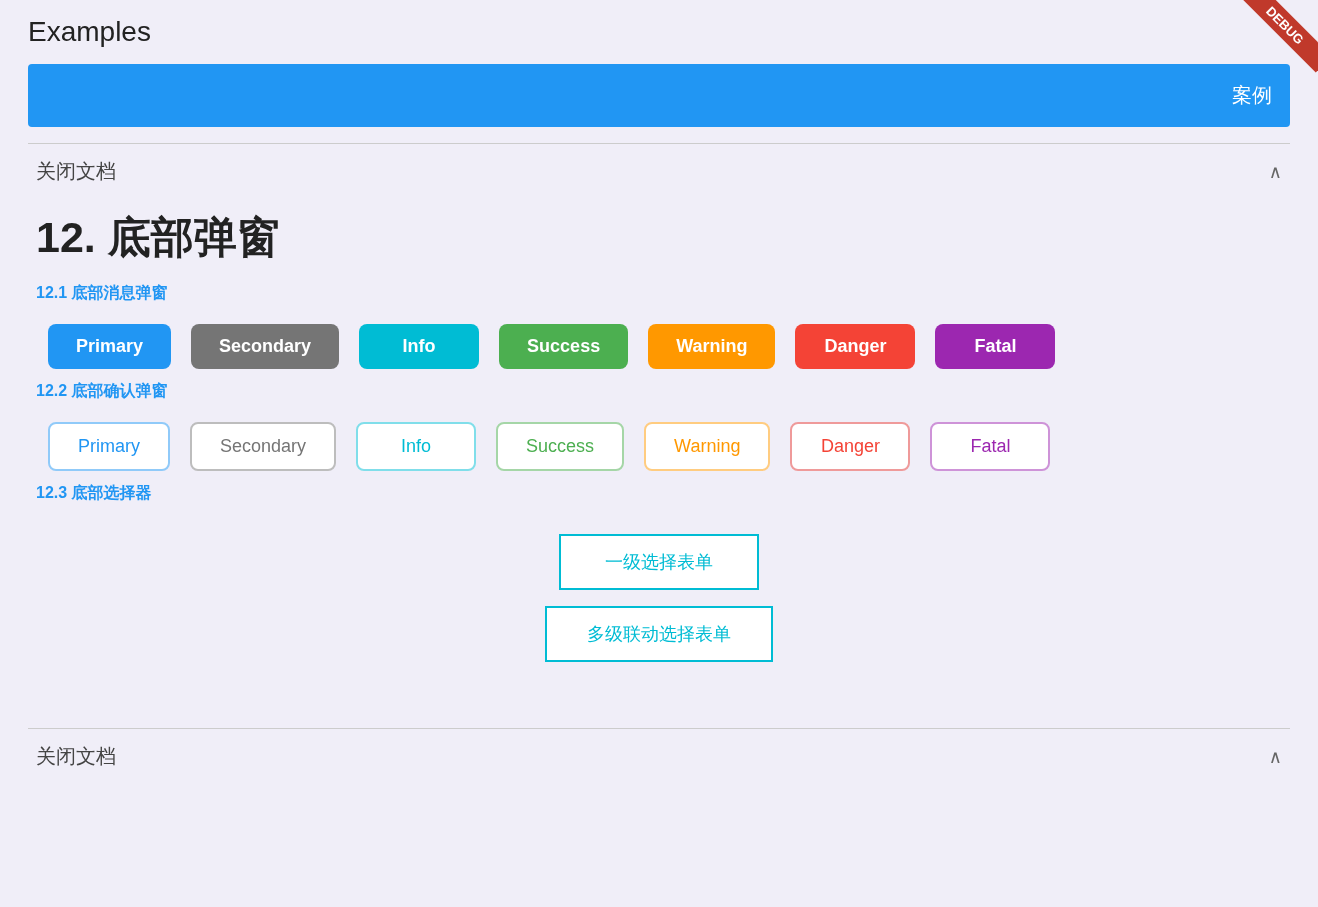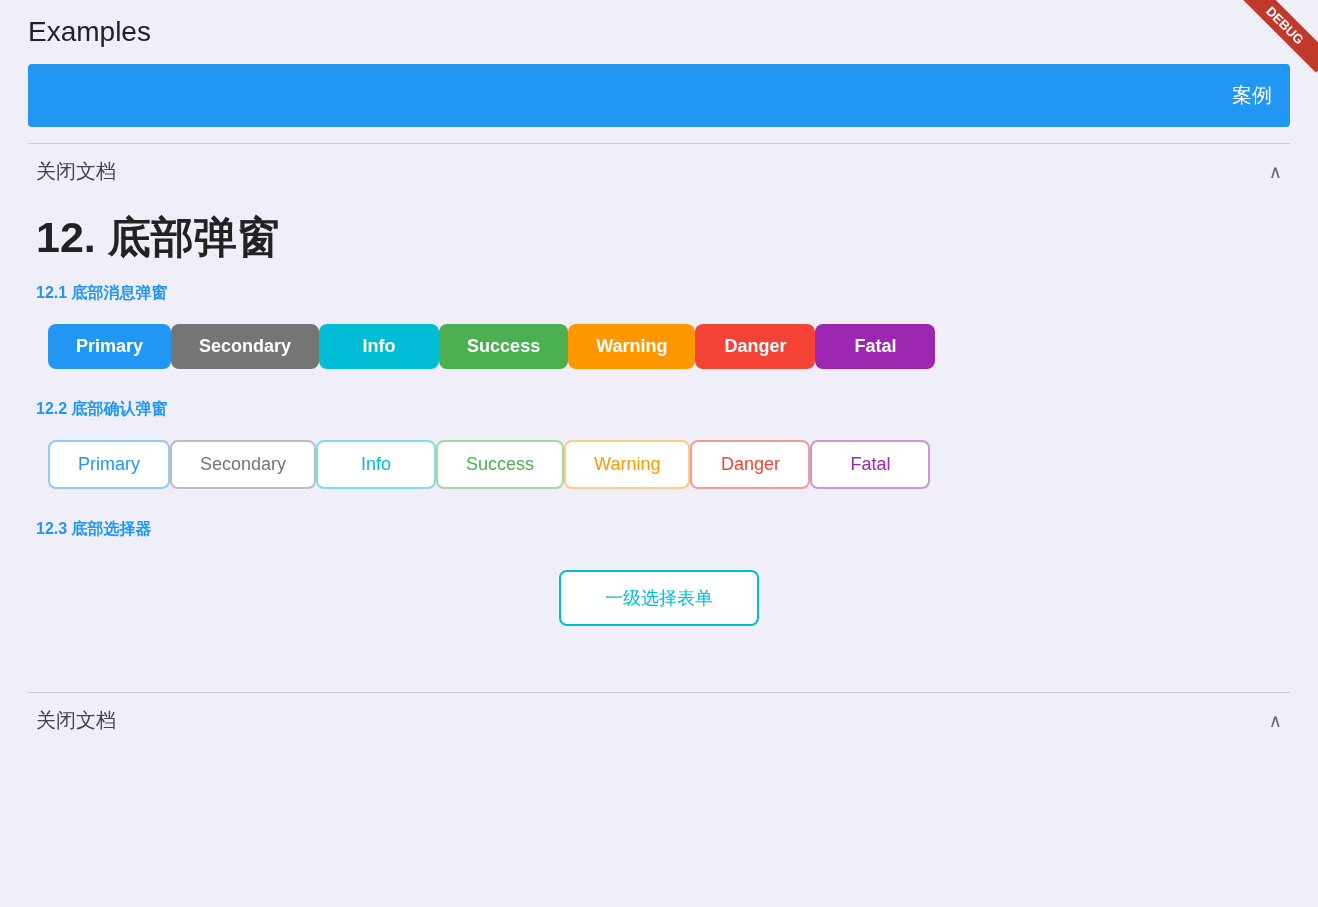--- a/index.html
+++ b/index.html
@@ -102,22 +102,22 @@
       font-size: 16px;
       font-weight: 600;
       color: #2196F3;
       margin-bottom: 20px;
     }
 
     
     .btn-row {
       display: flex;
       flex-wrap: wrap;
-      gap: 0;
-      margin-bottom: 30px;
+      gap: 20px;
+      margin-bottom: 12px;
       padding-left: 12px;
     }
 
     
     .btn-solid {
       padding: 12px 28px;
       border: none;
       border-radius: 8px;
       font-size: 18px;
       font-weight: 600;
@@ -152,21 +152,21 @@
     .btn-outline-warning   { border: 2px solid #FFCC80; color: #FF9800; }
     .btn-outline-danger    { border: 2px solid #EF9A9A; color: #F44336; }
     .btn-outline-fatal     { border: 2px solid #CE93D8; color: #9C27B0; }
 
     
     .btn-selector {
       display: block;
       margin: 0 auto 16px auto;
       padding: 14px 40px;
       border: 2px solid #00BCD4;
-      border-radius: 8px;
+      border-radius: 0;
       background: white;
       color: #00BCD4;
       font-size: 18px;
       cursor: pointer;
       min-width: 200px;
       text-align: center;
     }
 
     .selector-area {
       display: flex;
@@ -231,20 +231,21 @@
       <button class="btn-outline btn-outline-info">Info</button>
       <button class="btn-outline btn-outline-success">Success</button>
       <button class="btn-outline btn-outline-warning">Warning</button>
       <button class="btn-outline btn-outline-danger">Danger</button>
       <button class="btn-outline btn-outline-fatal">Fatal</button>
     </div>
 
     <div class="subsection-title">12.3 底部选择器</div>
     <div class="selector-area">
       <button class="btn-selector">一级选择表单</button>
+      <button class="btn-selector">多级联动选择表单</button>
     </div>
   </div>
 
   <hr class="bottom-divider">
 
   <div class="bottom-section-header">
     <span class="section-header-label">关闭文档</span>
     <span class="chevron-icon">∧</span>
   </div>
 </div>

